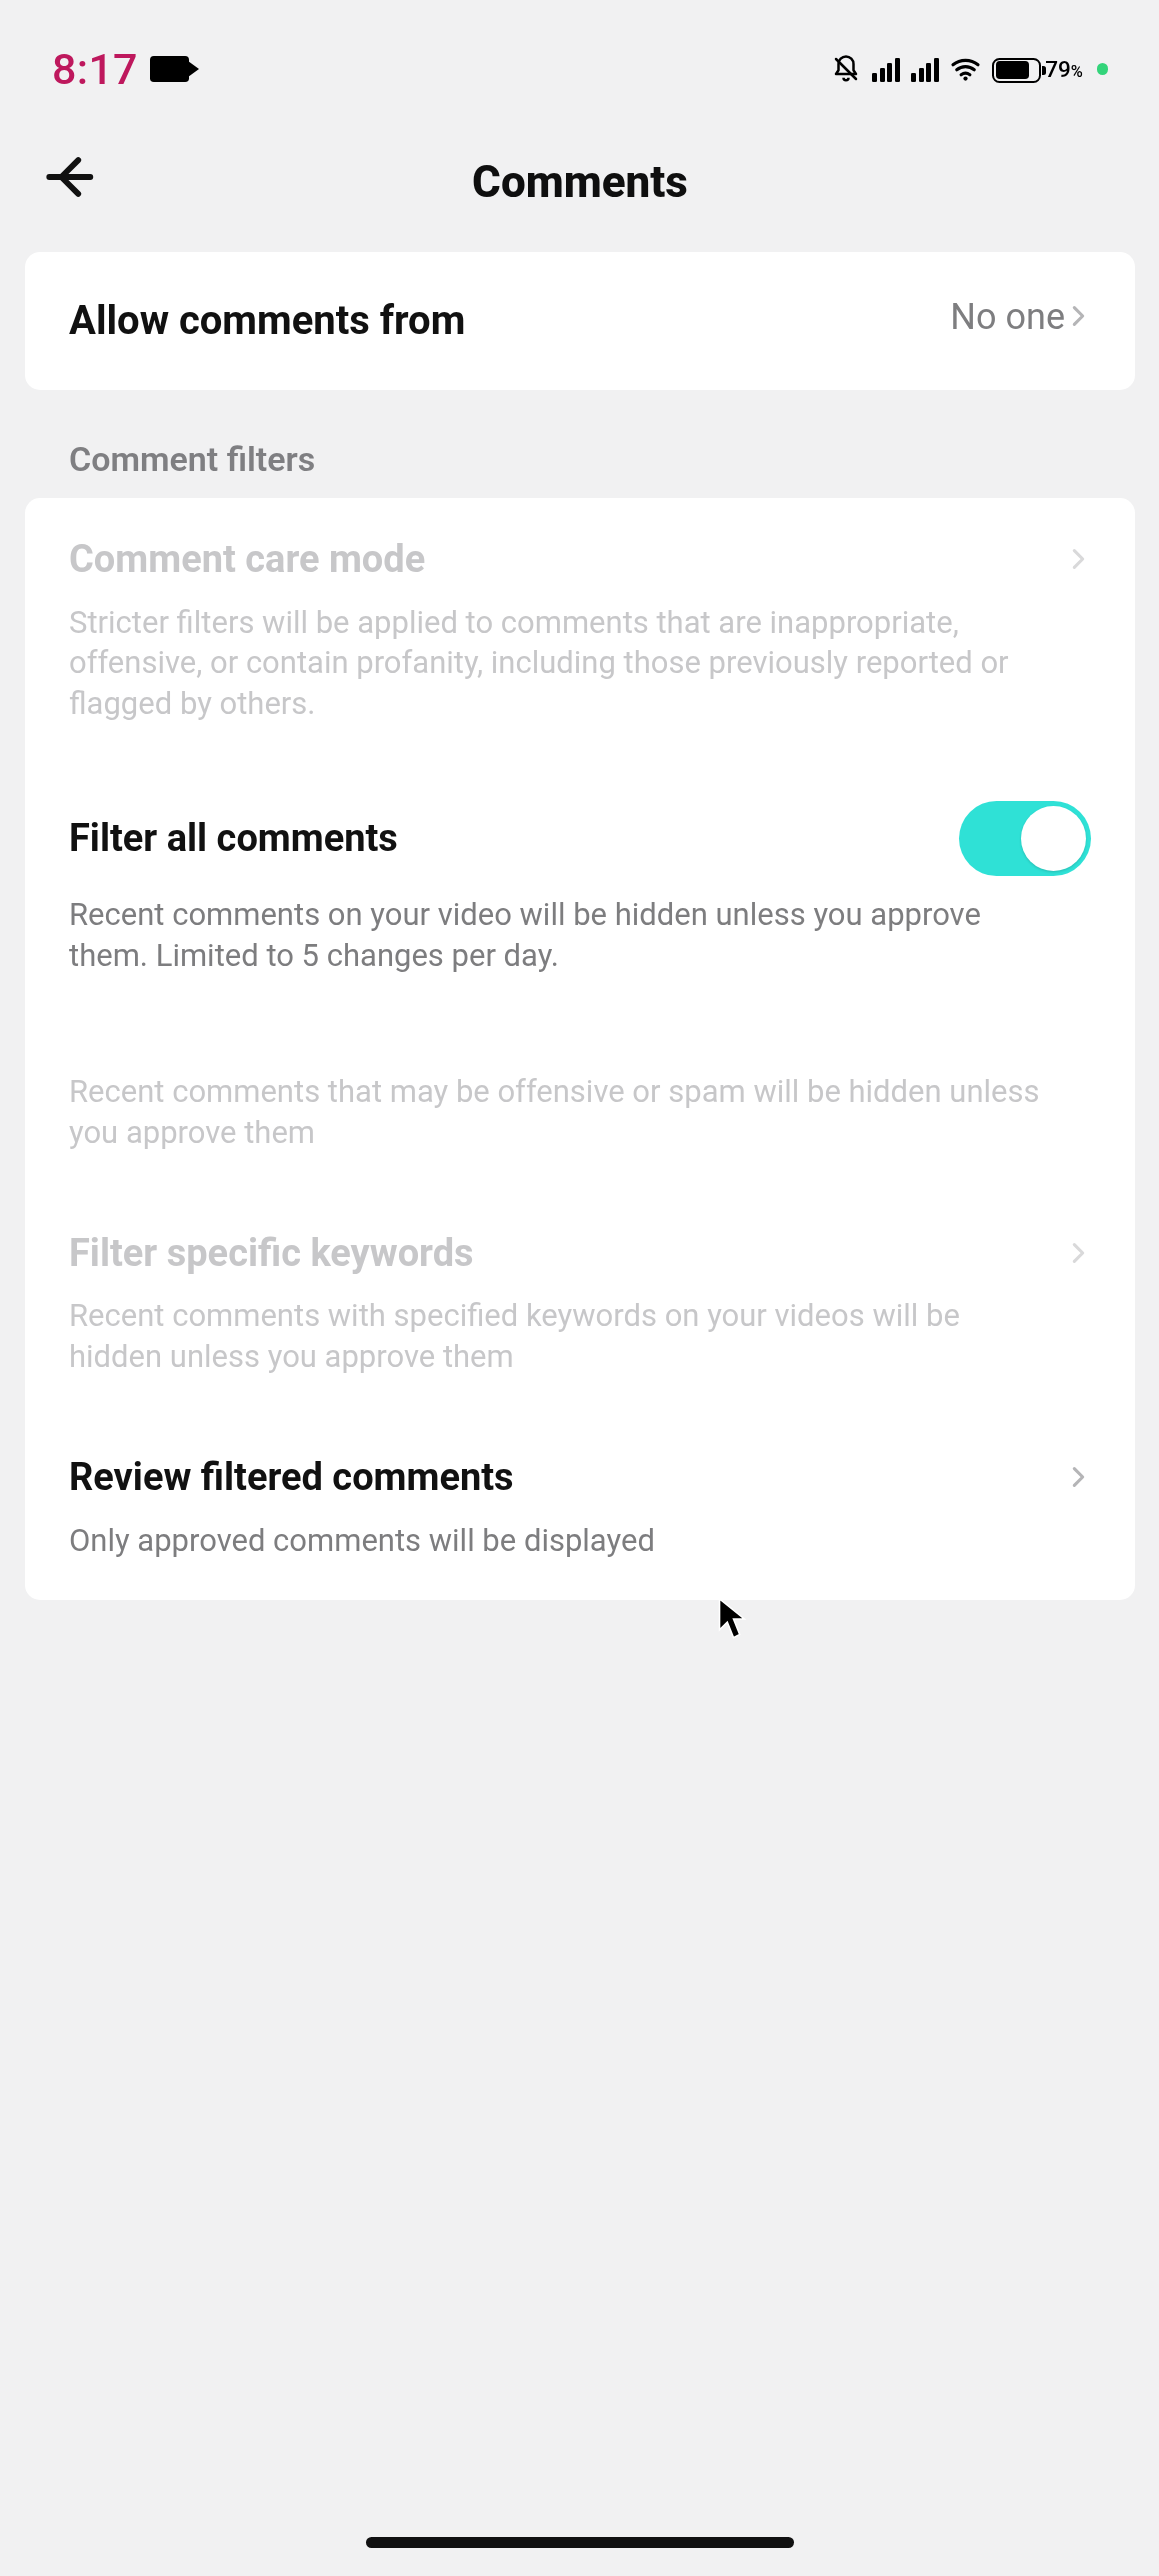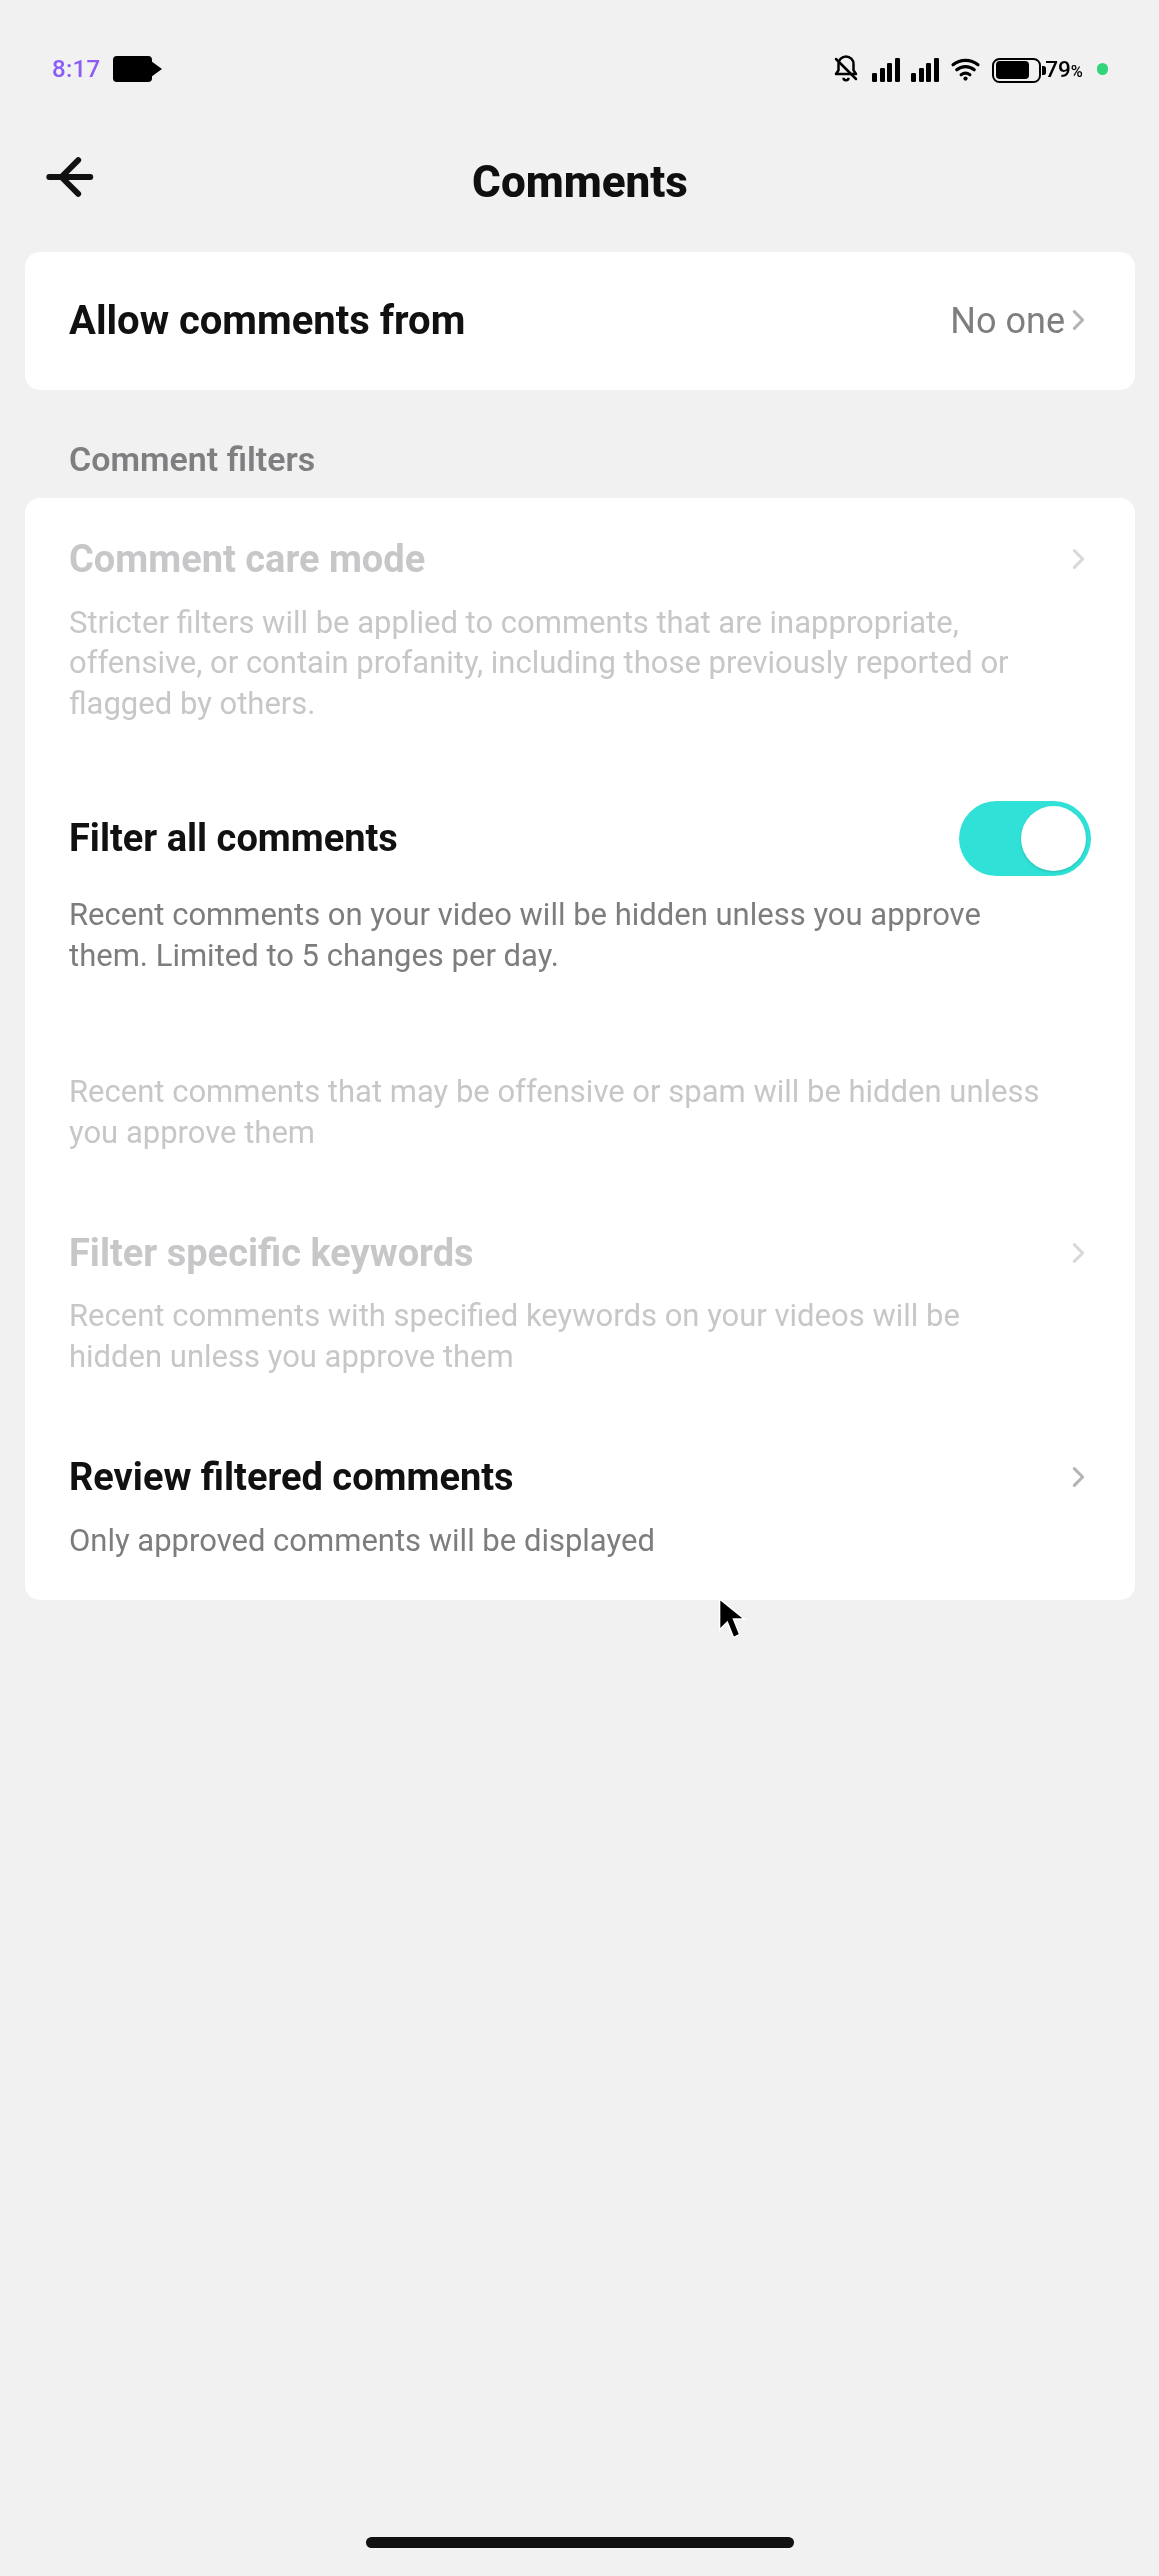--- a/index.html
+++ b/index.html
@@ -18,23 +18,23 @@
       align-items: center;
       padding: 31px 52px 0 52px;
       height: 107px;
     }
     .status-left {
       display: flex;
       align-items: center;
       gap: 12.6px;
     }
     .status-time {
-      font-size: 24px;
+      font-size: 43px;
       font-weight: 500;
-      color: #8b5cf6;
+      color: #be185d;
       letter-spacing: 0.3px;
     }
     .video-icon {
       width: 39px;
       height: 26.4px;
       background: #000;
       border-radius: 3.8px;
       position: relative;
     }
     .video-icon::after {
@@ -129,21 +129,21 @@
       background: #fff;
       border-radius: 15px;
       margin: 25px 25px 0 25px;
       overflow: hidden;
     }
     .card.first { margin-top: 44px; }
 
     .row {
       padding: 44px 44px 44px 44px;
       display: flex;
-      align-items: center;
+      align-items: flex-start;
       justify-content: space-between;
       gap: 19px;
     }
     .row.nav { cursor: pointer; }
     .row-title {
       font-size: 40px;
       font-weight: 700;
       color: #111;
       line-height: 1.25;
     }

